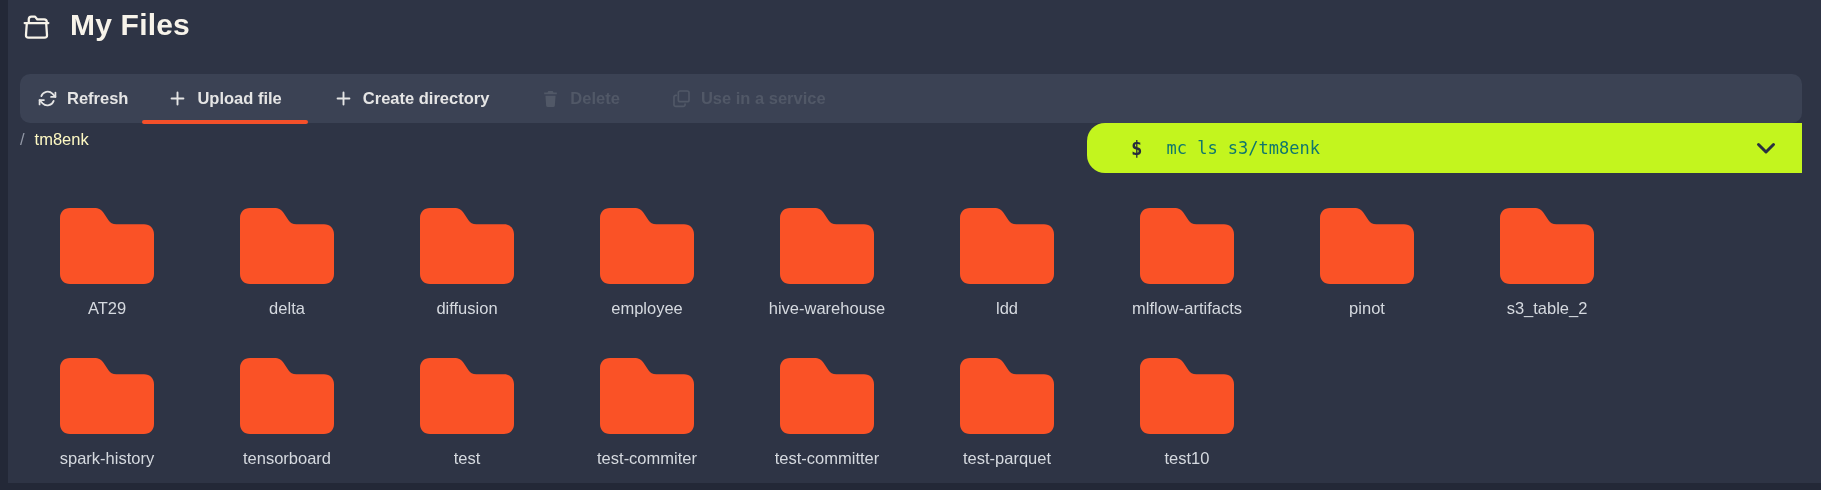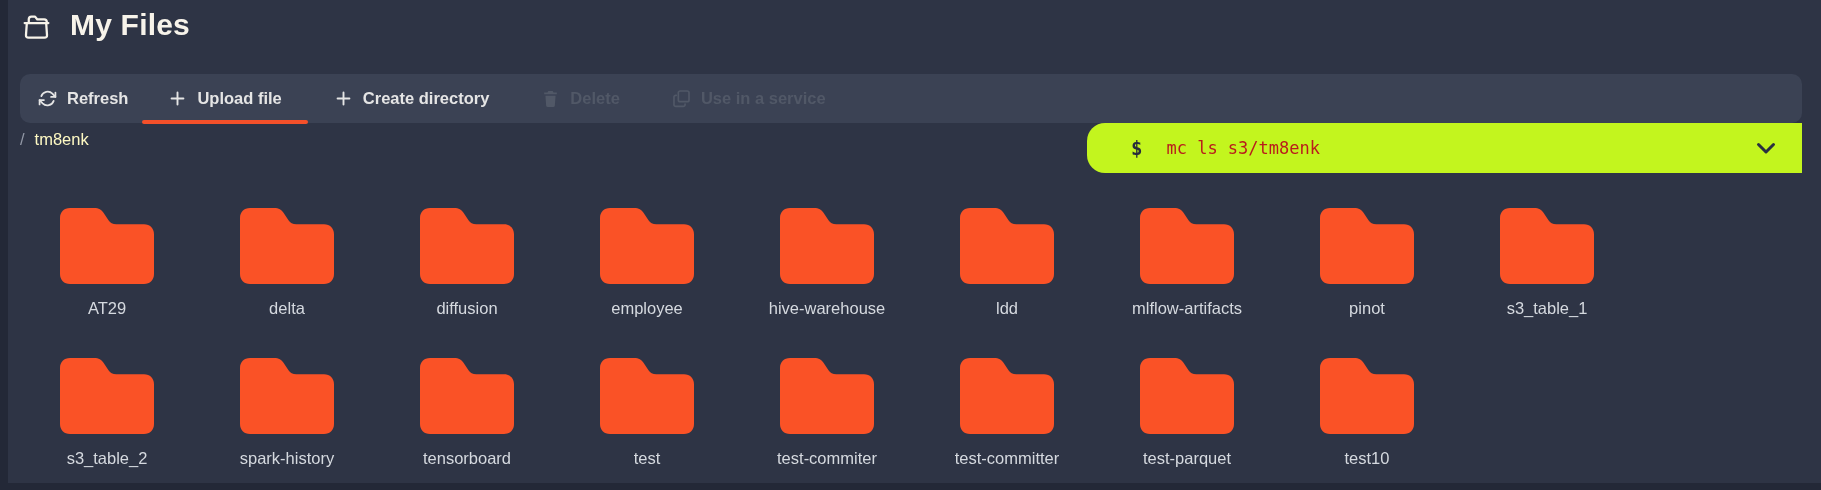--- a/index.html
+++ b/index.html
@@ -59,21 +59,21 @@
     display:flex;align-items:center;
     padding:0 26px 0 44px;box-sizing:border-box;
     cursor:pointer;
   }
   .cmdbar .prompt{
     font-family:"DejaVu Sans Mono", monospace;
     font-weight:bold;font-size:19px;color:#262c3b;
   }
   .cmdbar .cmd{
     font-family:"DejaVu Sans Mono", monospace;
-    font-size:17px;color:#b91c1c;margin-left:24px;
+    font-size:17px;color:#0f766e;margin-left:24px;
   }
   .cmdbar .chev{margin-left:auto;width:20px;height:13px;display:block;color:#2a3040;}
   
   .grid{
     position:absolute;left:9px;top:208px;
     display:grid;grid-template-columns:repeat(9,180px);grid-row-gap:40px;
   }
   .cell{
     display:flex;flex-direction:column;align-items:center;cursor:pointer;
   }
@@ -222,28 +222,20 @@
           </svg>
         </span>
         <div class="flabel">pinot</div>
       </div>
       <div class="cell">
         <span>
           <svg viewBox="0 0 94 76" fill="#fa5226">
             <path d="M10 0 H34 C39 0 41.5 1.8 43.5 4.8 L48.5 12.2 C50.3 14.9 52.6 16.2 56.4 16.2 H84 C90 16.2 94 20.2 94 26.2 V66 C94 72 90 76 84 76 H10 C4 76 0 72 0 66 V10 C0 4 4 0 10 0 Z"></path>
           </svg>
         </span>
-        <div class="flabel">s3_table_1</div>
-      </div>
-      <div class="cell">
-        <span>
-          <svg viewBox="0 0 94 76" fill="#fa5226">
-            <path d="M10 0 H34 C39 0 41.5 1.8 43.5 4.8 L48.5 12.2 C50.3 14.9 52.6 16.2 56.4 16.2 H84 C90 16.2 94 20.2 94 26.2 V66 C94 72 90 76 84 76 H10 C4 76 0 72 0 66 V10 C0 4 4 0 10 0 Z"></path>
-          </svg>
-        </span>
         <div class="flabel">s3_table_2</div>
       </div>
       <div class="cell">
         <span>
           <svg viewBox="0 0 94 76" fill="#fa5226">
             <path d="M10 0 H34 C39 0 41.5 1.8 43.5 4.8 L48.5 12.2 C50.3 14.9 52.6 16.2 56.4 16.2 H84 C90 16.2 94 20.2 94 26.2 V66 C94 72 90 76 84 76 H10 C4 76 0 72 0 66 V10 C0 4 4 0 10 0 Z"></path>
           </svg>
         </span>
         <div class="flabel">spark-history</div>
       </div>

